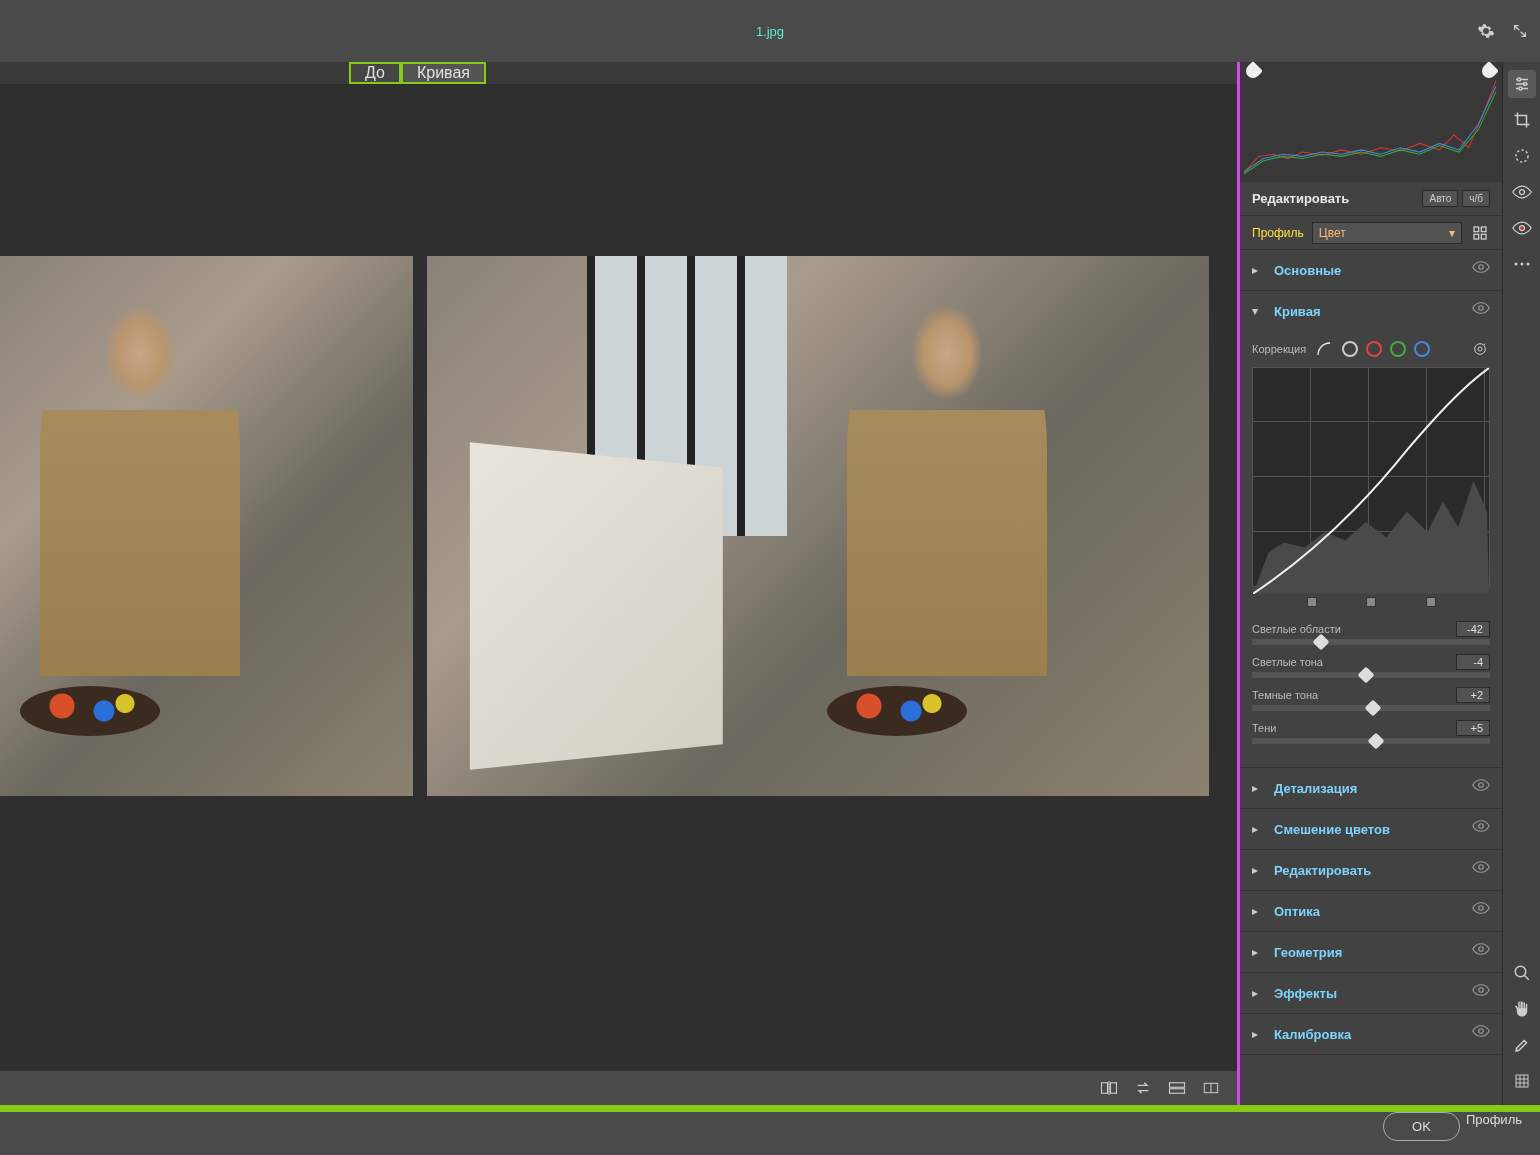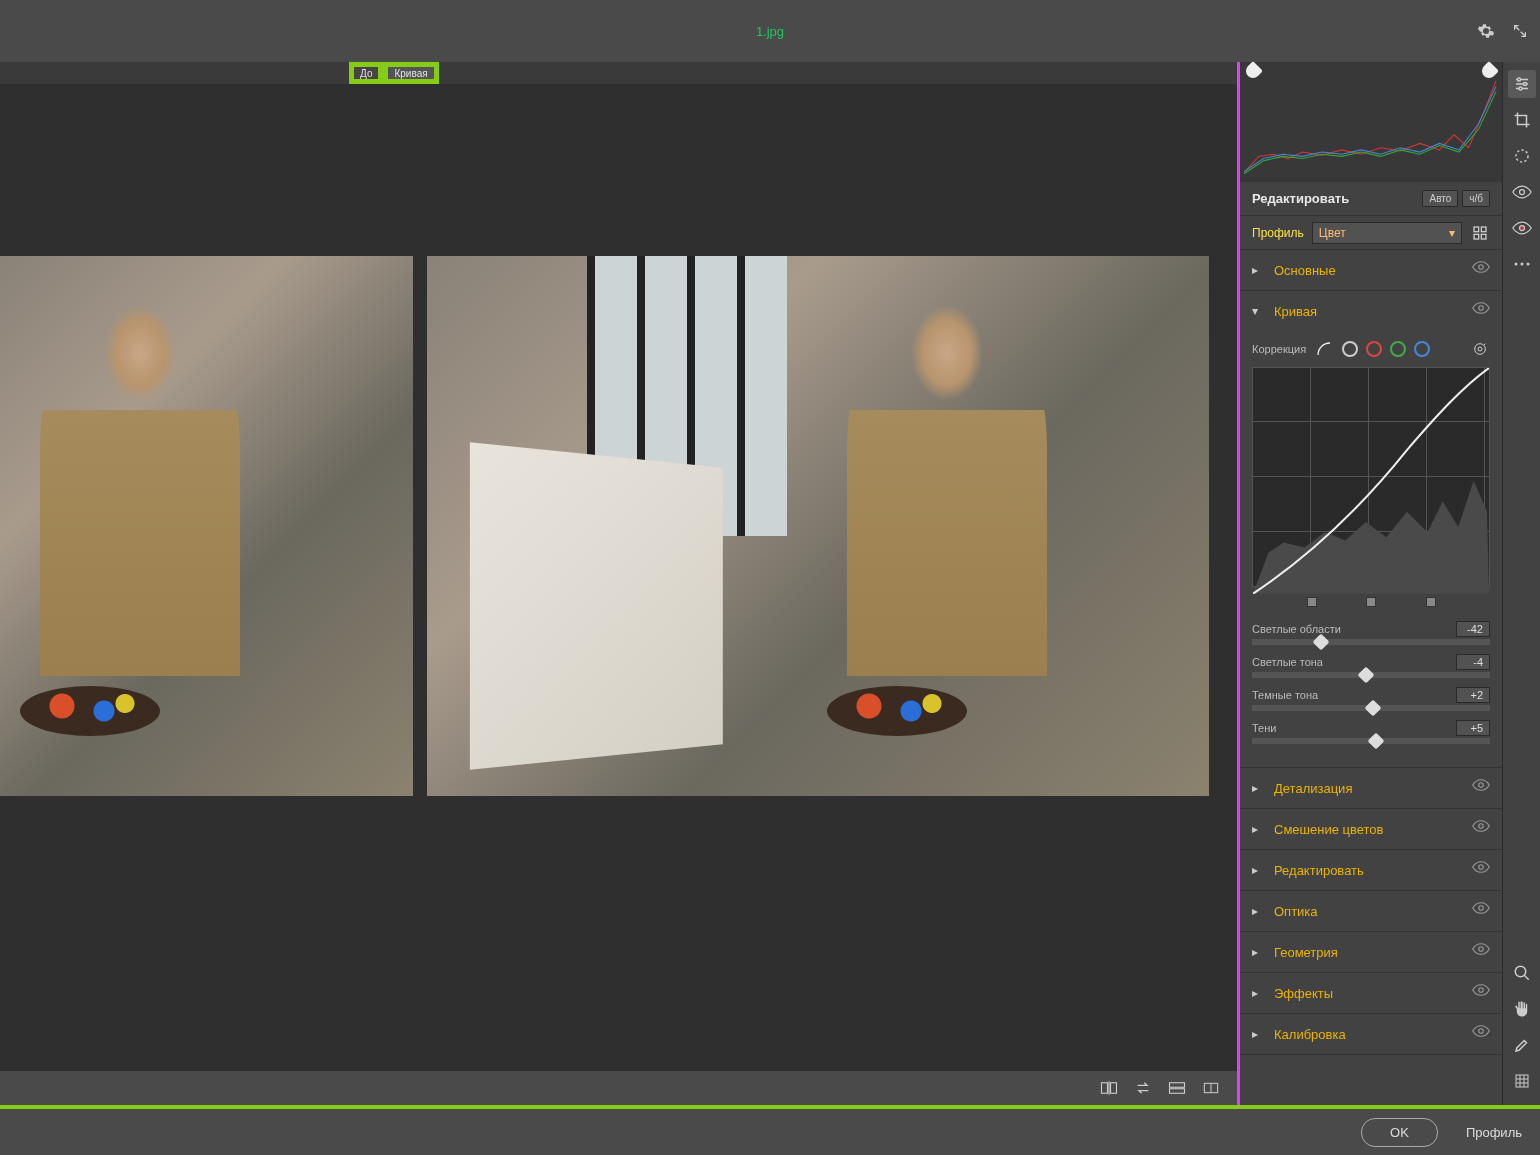--- a/index.html
+++ b/index.html
@@ -1,26 +1,26 @@
 <!DOCTYPE html>
 <html><head>
 <meta charset="utf-8">
 <style>
 *{box-sizing:border-box;margin:0;padding:0;font-family:Arial,Helvetica,sans-serif;user-select:none}
 body{background:#4a4a4a;width:1540px;height:1155px;overflow:hidden;color:#d0d0d0;font-size:12px}
 .app{display:flex;flex-direction:column;height:100%}
 .topbar{height:62px;background:#4a4a4a;display:flex;align-items:center;justify-content:center;position:relative}
-.filename{color:#22c55e;font-size:13px}
+.filename{color:#5eead4;font-size:13px}
 .top-right-icons{position:absolute;right:10px;display:flex;gap:14px;align-items:center}
 .icon-btn{width:20px;height:20px;display:flex;align-items:center;justify-content:center;cursor:pointer;color:#ccc}
 .main-row{flex:1;display:flex;min-height:0}
 .viewport{flex:1;background:#3a3a3a;display:flex;flex-direction:column;position:relative}
 .view-tabs{height:22px;display:flex;justify-content:center;background:#3a3a3a}
 .view-tabs-inner{display:flex;position:absolute;left:349px;top:0}
-.vtab{height:22px;padding:0 6px;display:flex;align-items:center;font-size:10px;color:#e0e0e0;background:#545454;border:5px solid #84cc16;cursor:pointer}
+.vtab{height:22px;padding:0 14px;display:flex;align-items:center;font-size:16px;color:#e0e0e0;background:#545454;border:2px solid #84cc16;cursor:pointer}
 .vtab.active{background:#454545}
 .images{flex:1;display:flex;gap:14px;padding:0;position:relative;background:#2f2f2f}
 .imgbox{background:linear-gradient(135deg,#8a8278 0%,#a89b8c 30%,#6b685f 60%,#8b826f 100%);position:relative;overflow:hidden}
 .img-before{width:413px;height:540px;margin-top:172px}
 .img-after{width:782px;height:540px;margin-top:172px}
 .person{position:absolute;width:200px;height:380px;background:radial-gradient(ellipse 60px 80px at 50% 15%,#c9a687 0%,#b8956d 40%,transparent 60%),linear-gradient(180deg,transparent 30%,#a68b5c 30%,#9b7f4e 100%);border-radius:40% 40% 0 0}
 .img-before .person{left:40px;top:40px}
 .img-after .person{left:420px;top:40px}
 .easel{position:absolute;left:50px;top:200px;width:260px;height:300px;background:linear-gradient(135deg,#e8e4dc 0%,#d4cfc5 100%);transform:perspective(400px) rotateY(15deg)}
 .window{position:absolute;left:160px;top:0;width:200px;height:280px;background:repeating-linear-gradient(90deg,#222 0 8px,#cdd4d6 8px 50px),repeating-linear-gradient(0deg,#222 0 8px,transparent 8px 60px)}
@@ -39,21 +39,21 @@
 .section-title{font-weight:bold;color:#e8e8e8;font-size:13px}
 .btn-group{display:flex;gap:4px}
 .small-btn{background:#525252;border:1px solid #2a2a2a;color:#ccc;font-size:10px;padding:2px 6px;border-radius:1px;cursor:pointer}
 .profile-row{height:34px;display:flex;align-items:center;padding:0 12px;gap:8px;border-bottom:1px solid #333}
 .profile-label{color:#fde047}
 .profile-select{flex:1;background:#525252;border:1px solid #2a2a2a;color:#fdba74;height:22px;padding:0 6px;display:flex;align-items:center;justify-content:space-between;cursor:pointer}
 .grid-icon{width:20px;height:20px;cursor:pointer;color:#ccc;display:flex;align-items:center;justify-content:center}
 .accordion{border-bottom:1px solid #333}
 .acc-header{height:40px;display:flex;align-items:center;padding:0 12px;gap:10px;cursor:pointer}
 .chevron{width:12px;color:#ccc}
-.acc-label{flex:1;font-weight:normal;color:#eab308;font-size:13px}
+.acc-label{flex:1;font-weight:bold;color:#7dd3fc;font-size:13px}
 .eye-icon{width:18px;height:18px;color:#999;cursor:pointer}
 .curve-content{padding:8px 12px 14px 12px}
 .curve-toolbar{display:flex;align-items:center;gap:8px;margin-bottom:8px}
 .curve-label{color:#bbb;font-size:11px}
 .channel-circ{width:16px;height:16px;border-radius:50%;border:2px solid;cursor:pointer}
 .curve-graph{width:100%;height:220px;background:#2a2a2a;border:1px solid #555;position:relative;margin-bottom:10px}
 .curve-grid{position:absolute;inset:0;background:repeating-linear-gradient(0deg,transparent 0 54px,#555 54px 55px),repeating-linear-gradient(90deg,transparent 0 57px,#555 57px 58px)}
 .curve-histo{position:absolute;inset:0}
 .curve-line{position:absolute;inset:0}
 .region-markers{height:14px;position:relative;margin-bottom:10px}
@@ -61,21 +61,21 @@
 .slider-row{margin-bottom:9px}
 .slider-labels{display:flex;justify-content:space-between;align-items:center;margin-bottom:2px}
 .slider-name{color:#bbb;font-size:11px}
 .slider-val{background:#525252;border:1px solid #2a2a2a;color:#ddd;font-size:11px;padding:1px 6px;min-width:34px;text-align:right}
 .slider-track{height:6px;background:#555;border-radius:0;position:relative;cursor:pointer}
 .slider-thumb{position:absolute;top:-3px;width:12px;height:12px;background:#ddd;border-radius:2px;transform:translateX(-50%) rotate(45deg)}
 .tool-rail{width:38px;background:#424242;border-left:1px solid #2a2a2a;display:flex;flex-direction:column;align-items:center;padding-top:8px;gap:8px}
 .tool-btn{width:28px;height:28px;display:flex;align-items:center;justify-content:center;cursor:pointer;color:#ccc;border-radius:3px}
 .tool-btn.active{background:#5a5a5a}
 .tool-rail-bottom{margin-top:auto;margin-bottom:10px;display:flex;flex-direction:column;gap:8px;align-items:center}
-.footer{height:50px;background:#4a4a4a;border-top:4px solid #84cc16;display:flex;justify-content:flex-end;align-items:center;padding-right:18px;gap:28px}
+.footer{height:50px;background:#4a4a4a;border-top:7px solid #84cc16;display:flex;justify-content:flex-end;align-items:flex-start;padding-right:18px;gap:6px}
 .btn-ok{border:1px solid #aaa;background:transparent;color:#ddd;padding:6px 28px;border-radius:14px;cursor:pointer;font-size:13px}
 .btn-cancel{color:#ddd;cursor:pointer;font-size:13px}
 .panel-scroll::-webkit-scrollbar{width:12px}
 .panel-scroll::-webkit-scrollbar-track{background:#383838}
 .panel-scroll::-webkit-scrollbar-thumb{background:#666;border-radius:2px}
 </style>
 </head>
 <body>
 
 <div class="app">

